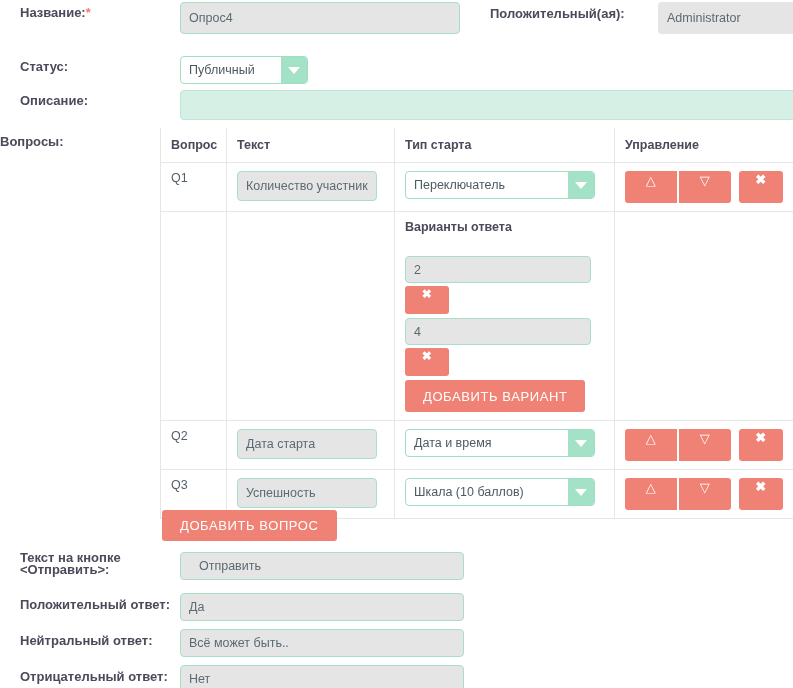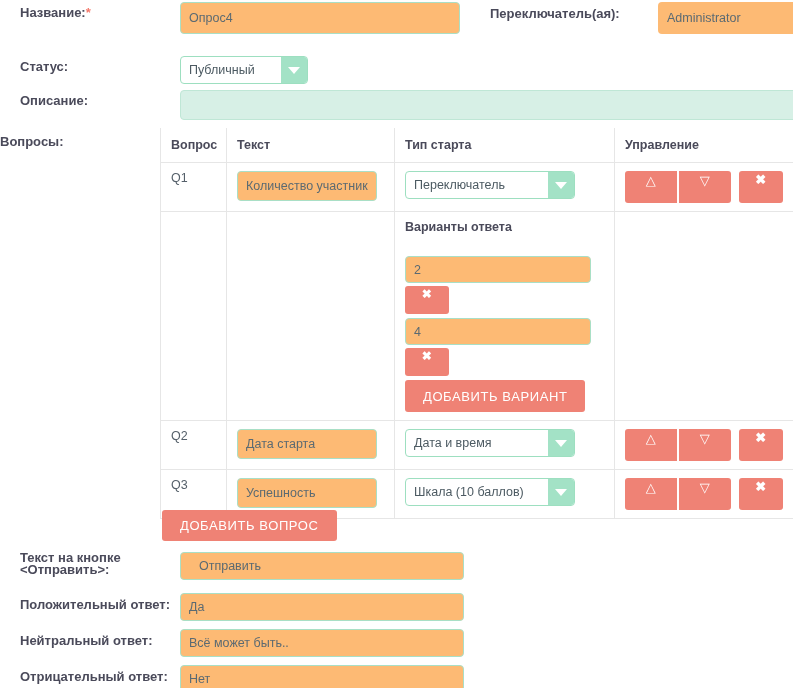--- a/index.html
+++ b/index.html
@@ -31,21 +31,21 @@
     font-size: 13px;
     color: #4a4a5a;
     padding-top: 4px;
     box-sizing: border-box;
     line-height: 14px;
   }
   .flabel .req { color: #f4796b; font-weight: bold; }
 
   
   .tinput {
-    background: #fdba74;
+    background: #e5e5e5;
     border: 1px solid #a9dfc6;
     border-radius: 4px;
     color: #5b6a72;
     font-family: "Liberation Sans", sans-serif;
     font-size: 12.5px;
     padding: 5px 8px;
     box-sizing: border-box;
     height: 30px;
     line-height: 18px;
     outline: none;
@@ -173,34 +173,34 @@
     font-weight: bold;
     font-size: 12.5px;
     color: #4a4a5a;
     margin-bottom: 22px;
   }
   .variant-row { margin-bottom: 4px; }
   .variant-row .tinput { width: 186px; height: 27px; display: block; }
   .variant-row .btn-x-small { margin-top: 3px; }
 
   .qtext-input { width: 140px; }
-  .qtype-sel   { width: 170px; }
+  .qtype-sel   { width: 190px; }
 </style>
 </head>
 <body>
 
 <div class="page">
 
   <div class="frow" style="position:absolute;left:0;top:2px;width:793px;">
     <div class="flabel">
       <span>Название:</span><span class="req">*</span>
     </div>
     <input class="tinput" style="width: 280px; height: 32px;" value="Опрос4">
     <div style="width:30px;flex:0 0 30px;"></div>
-    <div class="flabel" style="width:168px;flex:0 0 168px;padding-top:5px;">Переключатель(ая):</div>
+    <div class="flabel" style="width:168px;flex:0 0 168px;padding-top:5px;">Положительный(ая):</div>
     <input class="tinput plain" style="width: 155px; height: 32px;" value="Administrator">
   </div>
 
   <div class="frow" style="position:absolute;left:0;top:56px;">
     <div class="flabel">Статус:</div>
     <div class="sel" style="width:128px;">
       <div class="sel-val">Публичный</div>
       <div class="sel-btn">
           <span class="caret"></span>
         </div>

